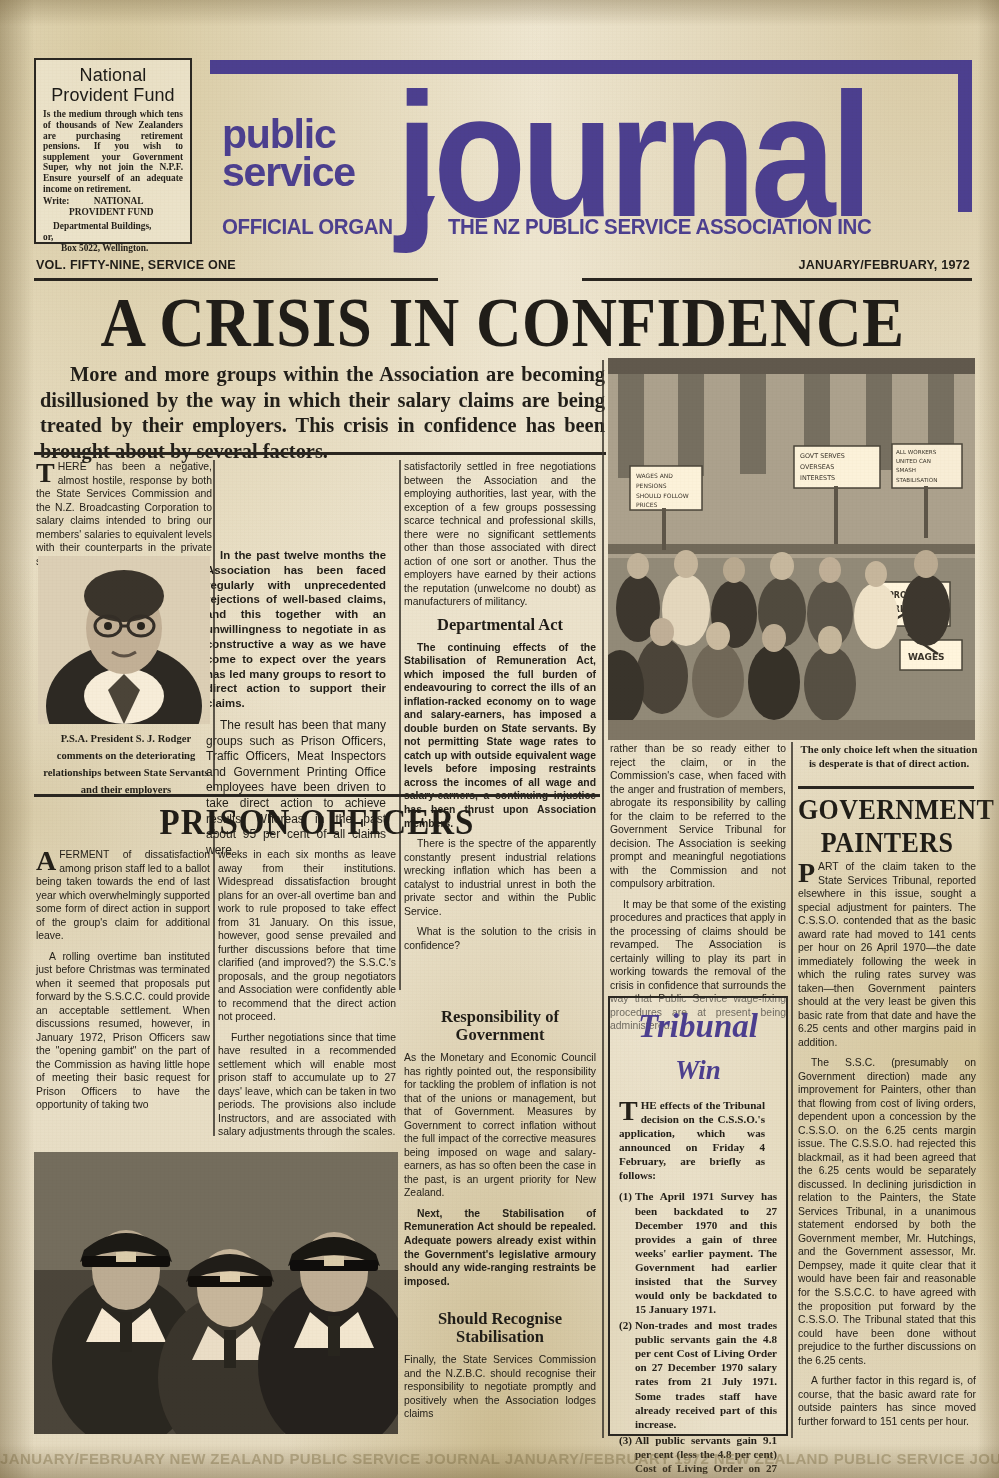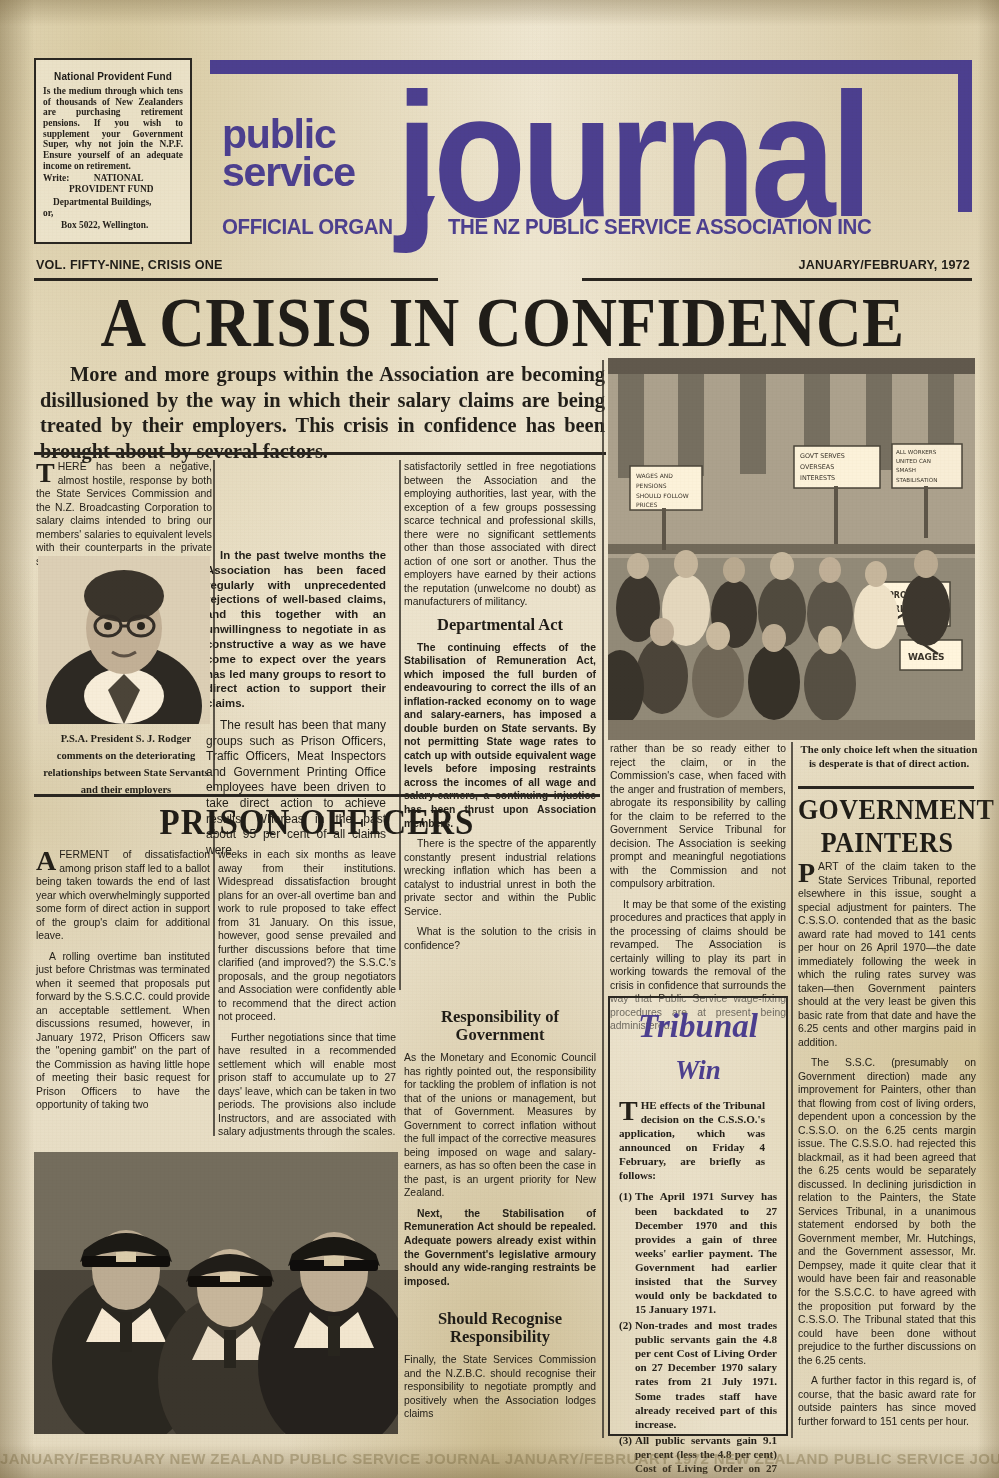--- a/index.html
+++ b/index.html
@@ -29,22 +29,22 @@
     background:linear-gradient(180deg,rgba(110,92,54,.34),rgba(110,92,54,0));pointer-events:none;}
   .edge-b{position:absolute;left:0;bottom:0;width:100%;height:34px;
     background:linear-gradient(0deg,rgba(110,92,54,.42),rgba(110,92,54,0));pointer-events:none;}
   .edge-r{position:absolute;right:0;top:0;width:22px;height:100%;
     background:linear-gradient(270deg,rgba(110,92,54,.30),rgba(110,92,54,0));pointer-events:none;}
 
   
   .masthead{position:absolute;left:28px;top:50px;width:946px;height:200px;}
   .npf-box{position:absolute;left:6px;top:8px;width:158px;height:186px;
     border:2px solid #2b2822;background:rgba(246,240,224,.55);box-sizing:border-box;padding:5px 7px;}
-  .npf-title{font-family:"Liberation Sans",sans-serif;font-weight:bold;font-size:10px;
-    text-align:center;line-height:1.12;letter-spacing:.1px;color:#1d1b17;margin-bottom:4px;margin-top:6px;}
+  .npf-title{font-family:"Liberation Sans",sans-serif;font-weight:normal;font-size:18px;
+    text-align:center;line-height:1.12;letter-spacing:.1px;color:#1d1b17;margin-bottom:4px;}
   .npf-body{font-family:"Liberation Serif",serif;font-weight:bold;font-size:9.4px;line-height:1.13;
     text-align:justify;color:#231f19;}
   .npf-write{font-family:"Liberation Serif",serif;font-weight:bold;font-size:9.4px;line-height:1.18;color:#231f19;margin-top:2px;}
   .npf-write .l2{padding-left:26px;}
   .npf-write .l3{padding-left:10px;margin-top:2px;}
   .npf-write .l4{margin-top:0px;}
   .npf-write .l5{padding-left:18px;}
 
   .mast-right{position:absolute;left:172px;top:6px;width:772px;height:190px;}
   .mast-rule{position:absolute;left:10px;top:4px;width:752px;height:14px;background:#4c3f8f;}
@@ -149,21 +149,21 @@
         <div>service</div>
       </div>
       <div class="mast-journal">journal</div>
       <div class="mast-tri"></div>
       <div class="mast-organ">OFFICIAL ORGAN</div>
       <div class="mast-assoc">THE NZ PUBLIC SERVICE ASSOCIATION INC</div>
     </div>
   </div>
 
   <div class="volbar">
-    <div class="vol-left">VOL. FIFTY-NINE, CRISIS ONE</div>
+    <div class="vol-left">VOL. FIFTY-NINE, SERVICE ONE</div>
     <div class="vol-right">JANUARY/FEBRUARY, 1972</div>
     <div class="hl"></div>
     <div class="hr"></div>
   </div>
 
   <div class="headline">A CRISIS IN CONFIDENCE</div>
 
   <div class="standfirst">More and more groups within the Association are becoming disillusioned by the way in which their salary claims are being treated by their employers. This crisis in confidence has been brought about by several factors.</div>
 
   <div class="hrule" style="left:34px;top:452px;width:572px;"></div>
@@ -350,21 +350,21 @@
         <path d="M276 160 L300 180 L324 160 L340 196 L260 196 Z" fill="#e3dbcc"></path>
         <rect x="294" y="164" width="12" height="40" fill="#2a2721"></rect>
       </g>
     </svg>
   </div>
 
   <div class="col" style="left:404px;top:1002px;width:192px;">
     <div class="subhead">Responsibility of Government</div>
     <p class="noind">As the Monetary and Economic Council has rightly pointed out, the responsibility for tackling the problem of inflation is not that of the unions or management, but that of Government. Measures by Government to correct inflation without the full impact of the corrective measures being imposed on wage and salary-earners, as has so often been the case in the past, is an urgent priority for New Zealand.</p>
     <p style="font-weight:bold;">Next, the Stabilisation of Remuneration Act should be repealed. Adequate powers already exist within the Government's legislative armoury should any wide-ranging restraints be imposed.</p>
-    <div class="subhead" style="margin-top:22px;">Should Recognise Responsibility</div>
+    <div class="subhead" style="margin-top:22px;">Should Recognise Stabilisation</div>
     <p class="noind">Finally, the State Services Commission and the N.Z.B.C. should recognise their responsibility to negotiate promptly and positively when the Association lodges claims</p>
   </div>
 
   <div class="tribbox" style="left:608px;top:996px;width:180px;height:440px;">
     <div class="tribtitle" style="font-size:33px;margin-top:12px;">Tribunal</div>
     <div class="tribtitle" style="font-size:27px;margin-top:14px;">Win</div>
     <div class="col serifcol" style="position:static;margin:14px 9px 0 9px;font-weight:bold;font-size:11.1px;line-height:1.27;">
       <p class="dropcap noind">THE effects of the Tribunal decision on the C.S.S.O.'s application, which was announced on Friday 4 February, are briefly as follows:</p>
       <div style="display:flex;gap:3px;margin-bottom:2px;">
         <span>(1)</span>

